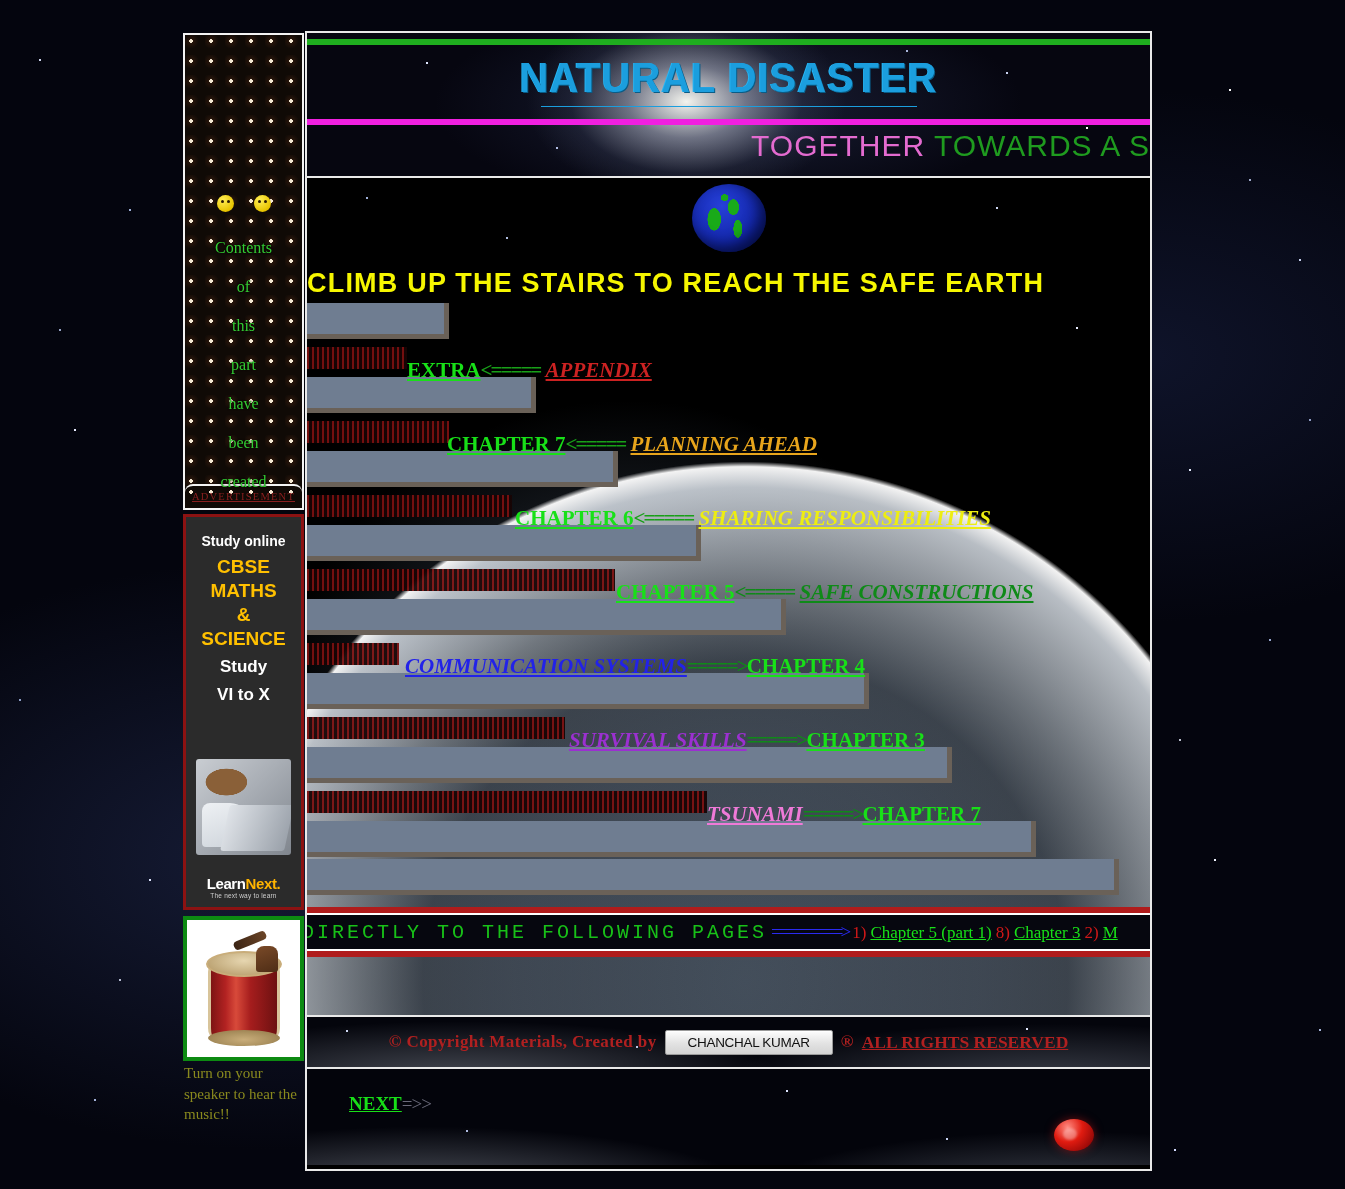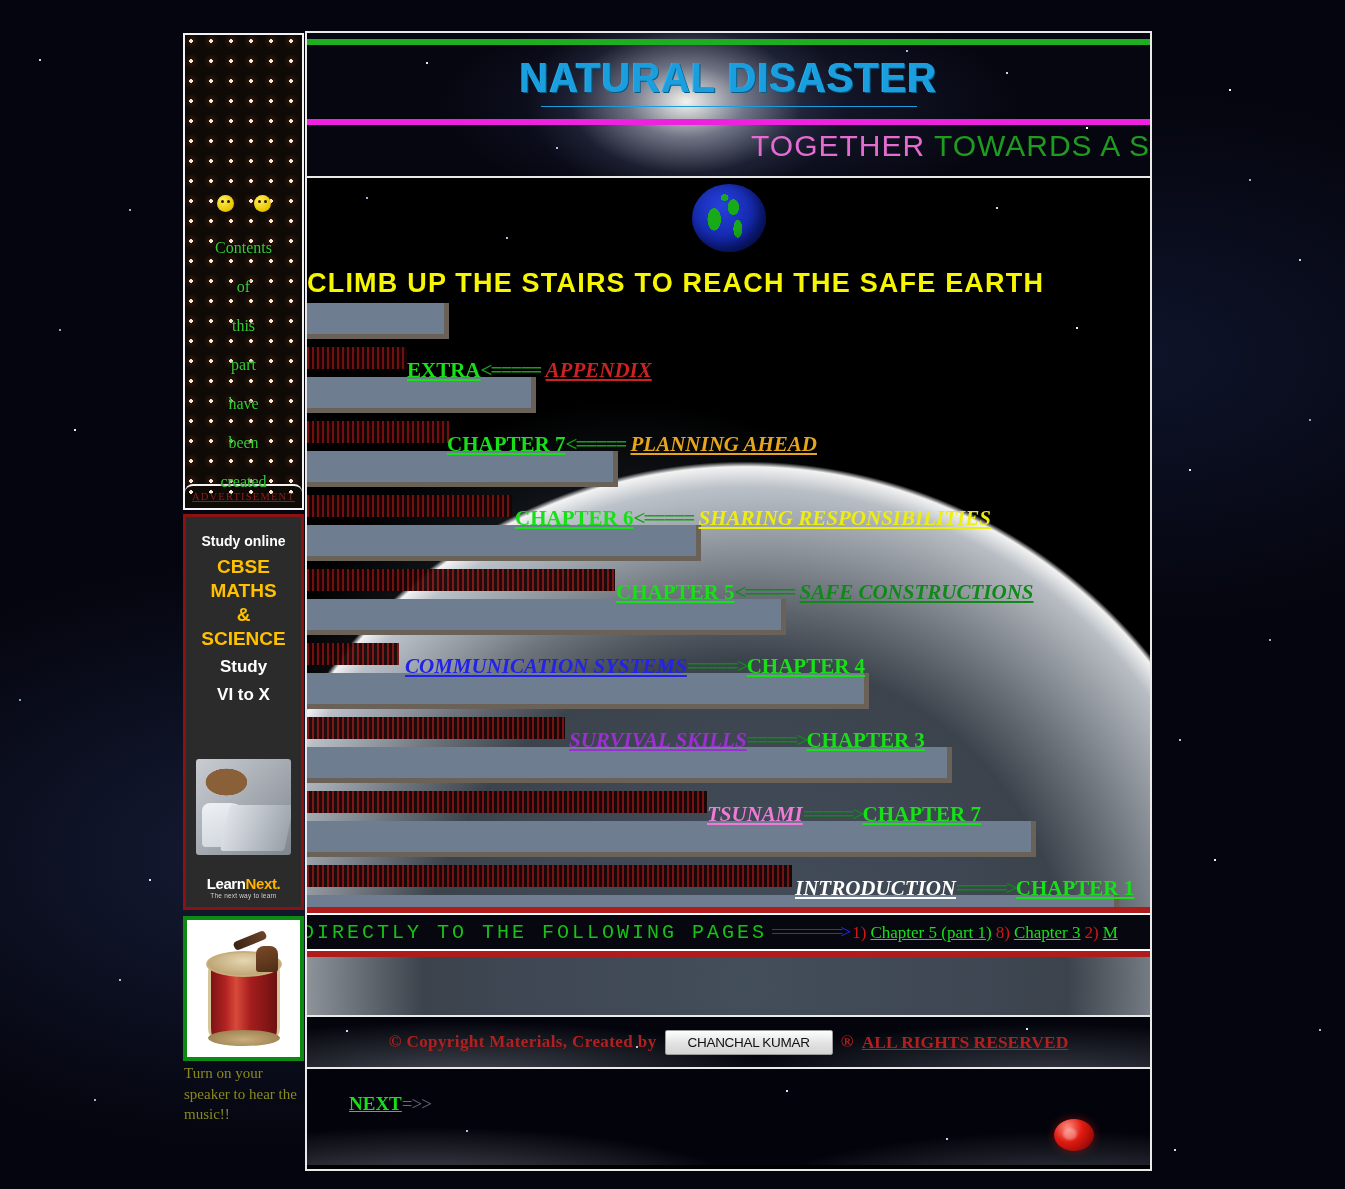--- a/index.html
+++ b/index.html
@@ -485,28 +485,20 @@
         <div class="riser">
           <div class="riser-bars" style="width:400px;"></div>
           <div class="riser-txt">
             <span class="rt-inner" style="left:400px;">
               <a class="lnk it c-pink">TSUNAMI</a><span class="arrow arr-dgrn">=====&gt;</span><a class="lnk c-green">CHAPTER 7</a>
             </span>
           </div>
         </div>
 
         <div class="tread" style="width:729px;"></div>
-        <div class="riser">
-          <div class="riser-bars" style="width:485px;"></div>
-          <div class="riser-txt">
-            <span class="rt-inner" style="left:488px;">
-              <a class="lnk it c-white">INTRODUCTION</a><span class="arrow arr-dgrn">=====&gt;</span><a class="lnk c-green">CHAPTER 1</a>
-            </span>
-          </div>
-        </div>
 
         <div class="tread" style="width:812px;"></div>
       </div>
 
       <div class="jumpwrap">
         <div class="jumprule"></div>
         <div class="jumpbar">
           <span class="jump-inner">
             <span class="jump-label">P  DIRECTLY  TO  THE  FOLLOWING  PAGES</span>
             <span class="jump-arrow">=========&gt;</span>

